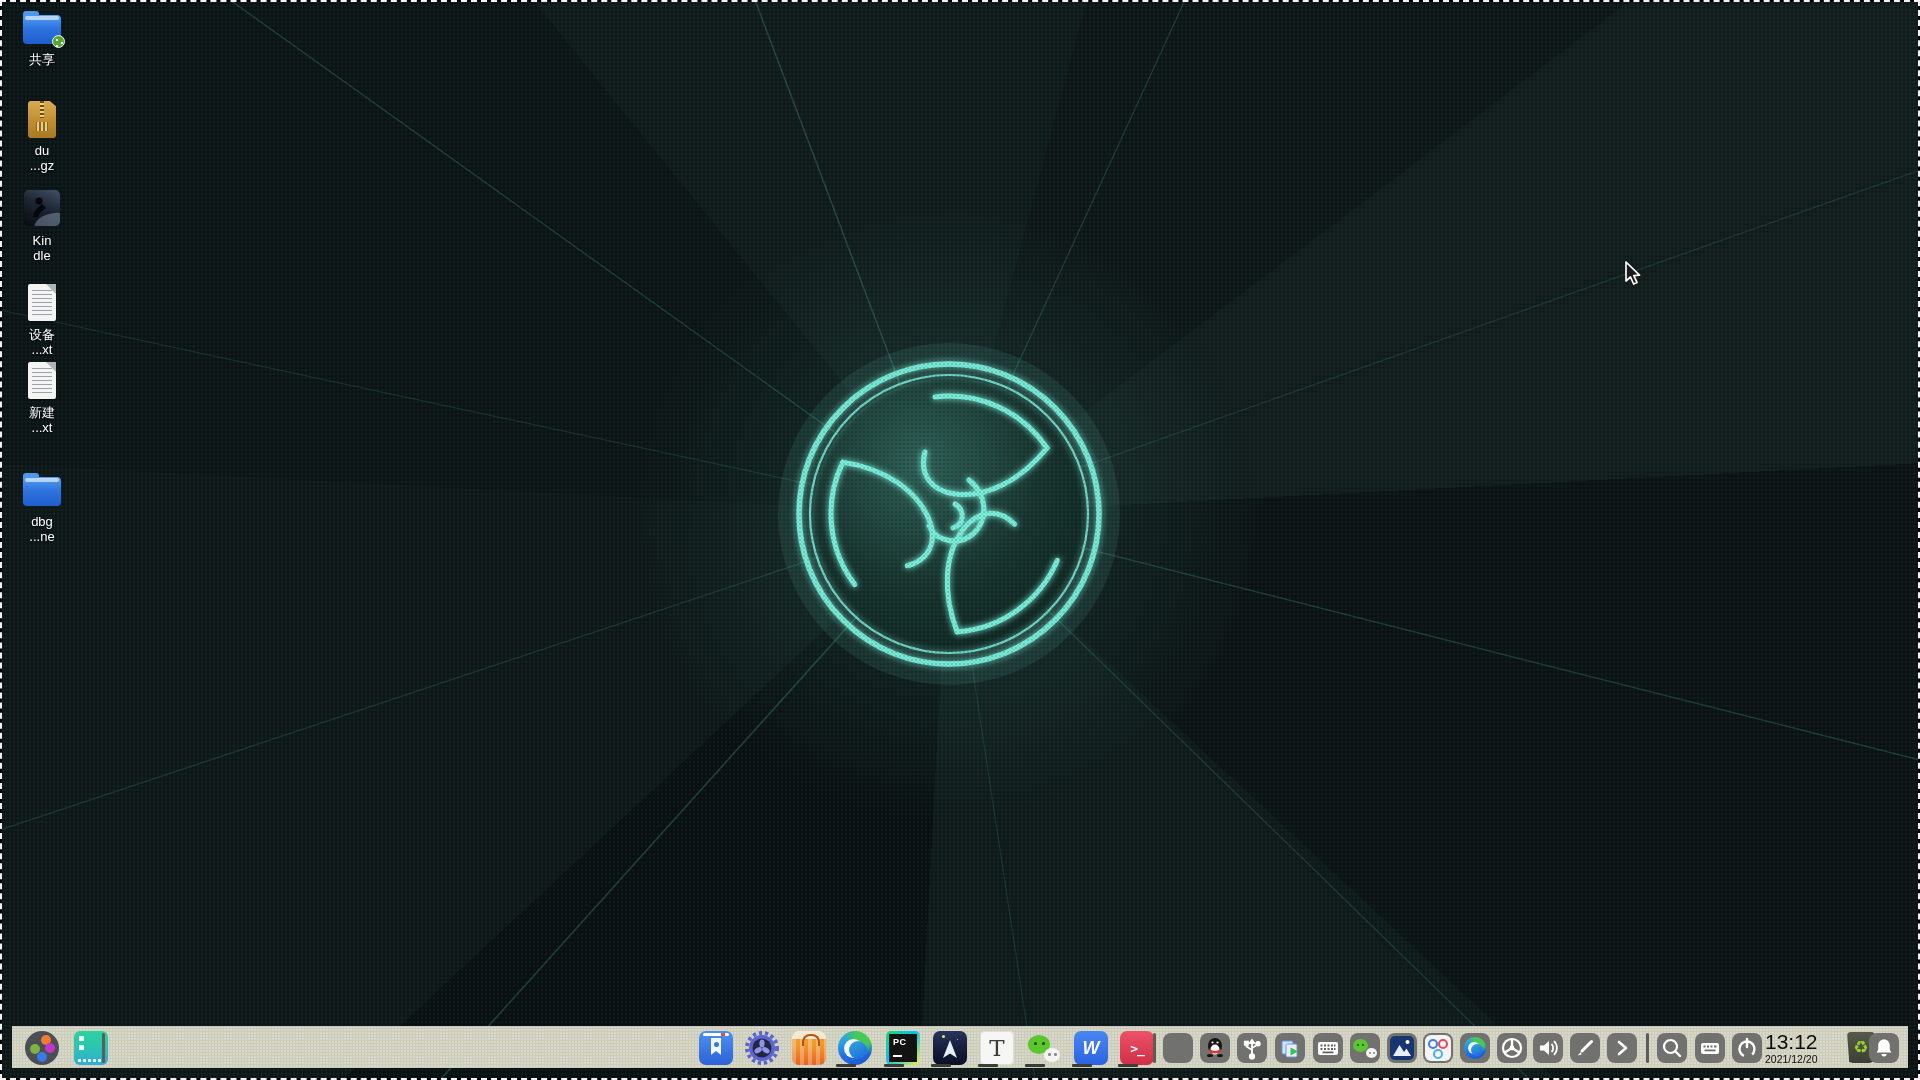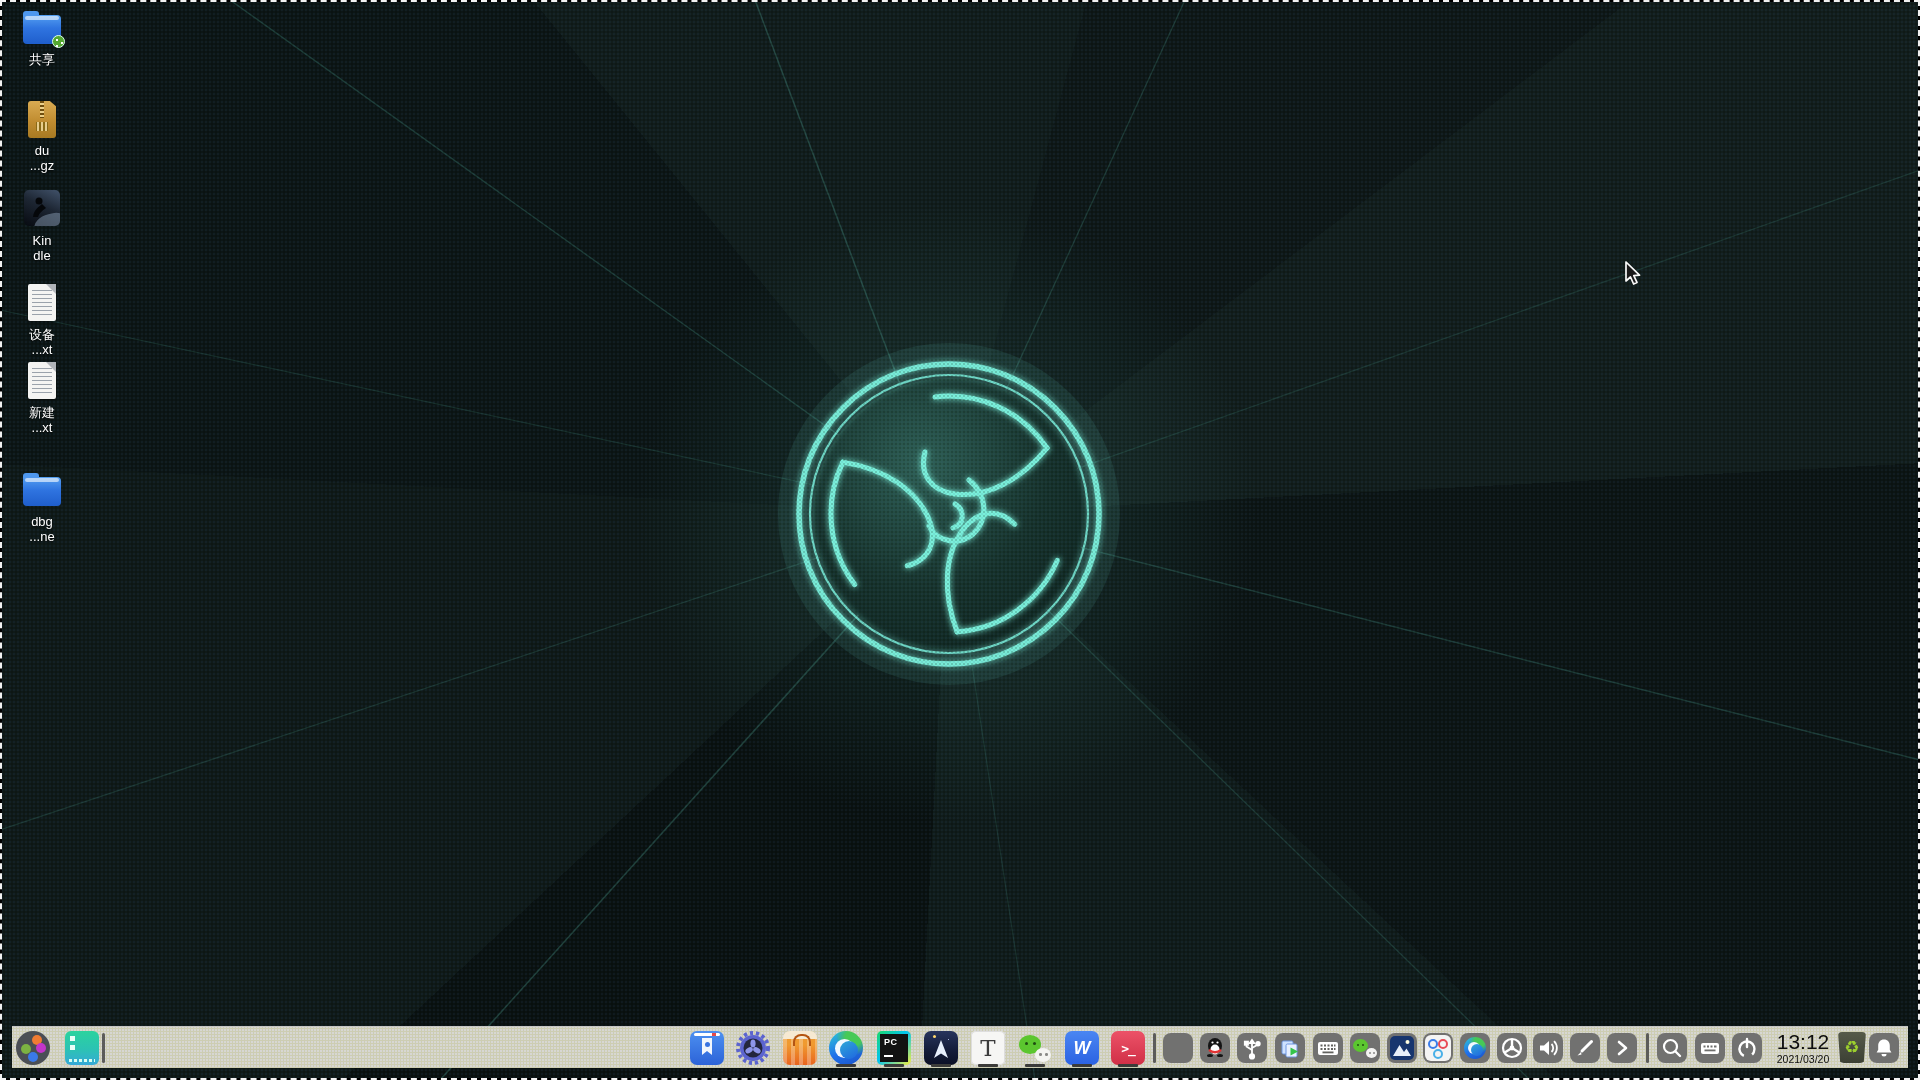--- a/index.html
+++ b/index.html
@@ -63,21 +63,21 @@
     filter:brightness(.92); }
   .ic-txt::after { content:""; position:absolute; left:4px; right:4px; top:6px; bottom:4px;
     background:repeating-linear-gradient(180deg,#9aa2ab 0 1.5px,transparent 1.5px 4px); }
 
   
   .dock { position:absolute; left:12px; top:1026px; width:1896px; height:42px;
     background:#d7d7d3; border-top:1px solid #c6c6c2; z-index:40;
     background-image:radial-gradient(rgba(186,186,118,.35) 1px, transparent 1.2px);
     background-size:3px 3px; }
   .dsep { position:absolute; top:6px; width:3px; height:30px; background:#5c5c5a; border-radius:2px; }
-  .app { position:absolute; top:4px; width:34px; height:34px; cursor:pointer; }
+  .app { position:absolute; top:4px; width:34px; height:34px; cursor:pointer;margin-left:9px; }
   .tray { position:absolute; top:6px; width:30px; height:30px; border-radius:8px; background:#717170;
     display:flex; align-items:center; justify-content:center; cursor:pointer; }
   .ind { position:absolute; top:37px; width:20px; height:3px; background:#3c3c3a; border-radius:1px; }
 
   .ic-launcher { position:relative; width:34px; height:34px; border-radius:50%; background:#4b4f55; }
   .ic-launcher i { position:absolute; width:10px; height:10px; border-radius:50%; }
   .ic-launcher .p1 { left:16px; top:4px;  background:#ef7c33; }
   .ic-launcher .p2 { left:5px;  top:13px; background:#7cb342; }
   .ic-launcher .p3 { right:4px; top:12px; background:#c235c9; }
   .ic-launcher .p4 { left:12px; bottom:3px; background:#3a79e8; }
@@ -158,21 +158,21 @@
     font-size:13px; font-weight:bold; letter-spacing:-1px; }
 
   .ic-gallery { width:24px; height:24px; border-radius:5px; background:#17356e; position:relative; overflow:hidden; }
 
   .ic-rings { width:26px; height:26px; border-radius:6px; background:#f4f4f4; position:relative; }
   .ic-rings i { position:absolute; width:10px; height:10px; border-radius:50%; border:2.5px solid; }
   .ic-rings .r1 { left:3px; top:4px; border-color:#3b7de8; }
   .ic-rings .r2 { right:3px; top:4px; border-color:#e84a55; }
   .ic-rings .r3 { left:8px; bottom:2px; border-color:#49b0e8; }
 
-  .clockbox { position:absolute; left:1753px; top:3px; width:76px; text-align:center; cursor:pointer; color:#0d0d0d; }
+  .clockbox { position:absolute; left:1753px; top:3px; width:76px; text-align:left; cursor:pointer; color:#0d0d0d; }
   .clockbox .t { font-size:21px; line-height:23px; font-weight:500; }
   .clockbox .d { font-size:10.5px; line-height:12px; }
 
   .ic-trash { position:relative; width:28px; height:31px; border-radius:4px 4px 6px 6px;
     background:linear-gradient(180deg,#565a4a 0%,#3c4034 100%);
     clip-path:polygon(0 0,100% 0,92% 100%,8% 100%);
     display:flex; align-items:center; justify-content:center; }
   .ic-trash span { color:#9ccf2e; font-size:17px; line-height:1; }
 
   .cursor { position:absolute; left:1620px; top:260px; z-index:70; pointer-events:none; }
@@ -511,21 +511,21 @@
     </div>
     <div class="tray" style="left:1720px">
       <svg width="30" height="30">
         <circle cx="15" cy="16" r="7.5" fill="none" stroke="#fff" stroke-width="2.4" stroke-dasharray="38 9.2" transform="rotate(115 15 16)"></circle>
         <line x1="15" y1="6" x2="15" y2="14" stroke="#fff" stroke-width="2.4" stroke-linecap="round"></line>
       </svg>
     </div>
 
     <div class="clockbox">
       <div class="t">13:12</div>
-      <div class="d">2021/03/20</div>
+      <div class="d">2021/12/20</div>
     </div>
 
     <div class="app" style="left:1826px; top:5px">
       <div class="ic-trash">
           <span>♻</span>
         </div>
     </div>
     <div class="tray" style="left:1857px">
       <svg width="30" height="30">
         <path d="M15 6.5 c-3.6 0 -5.8 2.6 -5.8 6.2 v4.1 L7.6 19.5 h14.8 L20.8 16.8 v-4.1 c0 -3.6 -2.2 -6.2 -5.8 -6.2 z" fill="#fff"></path>

